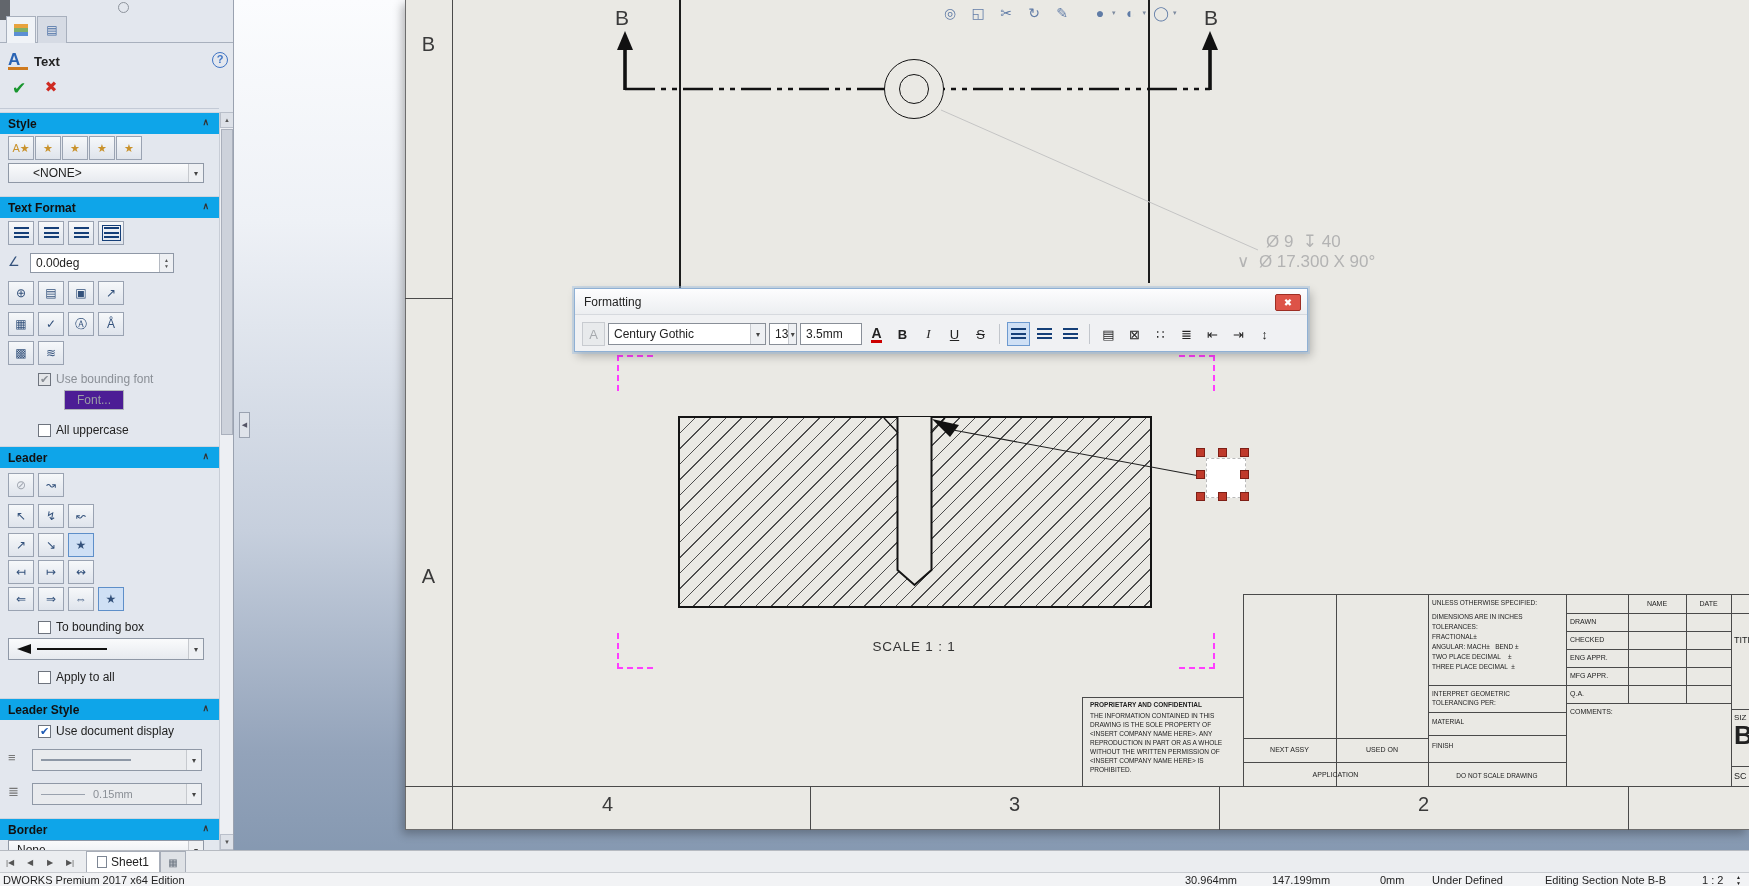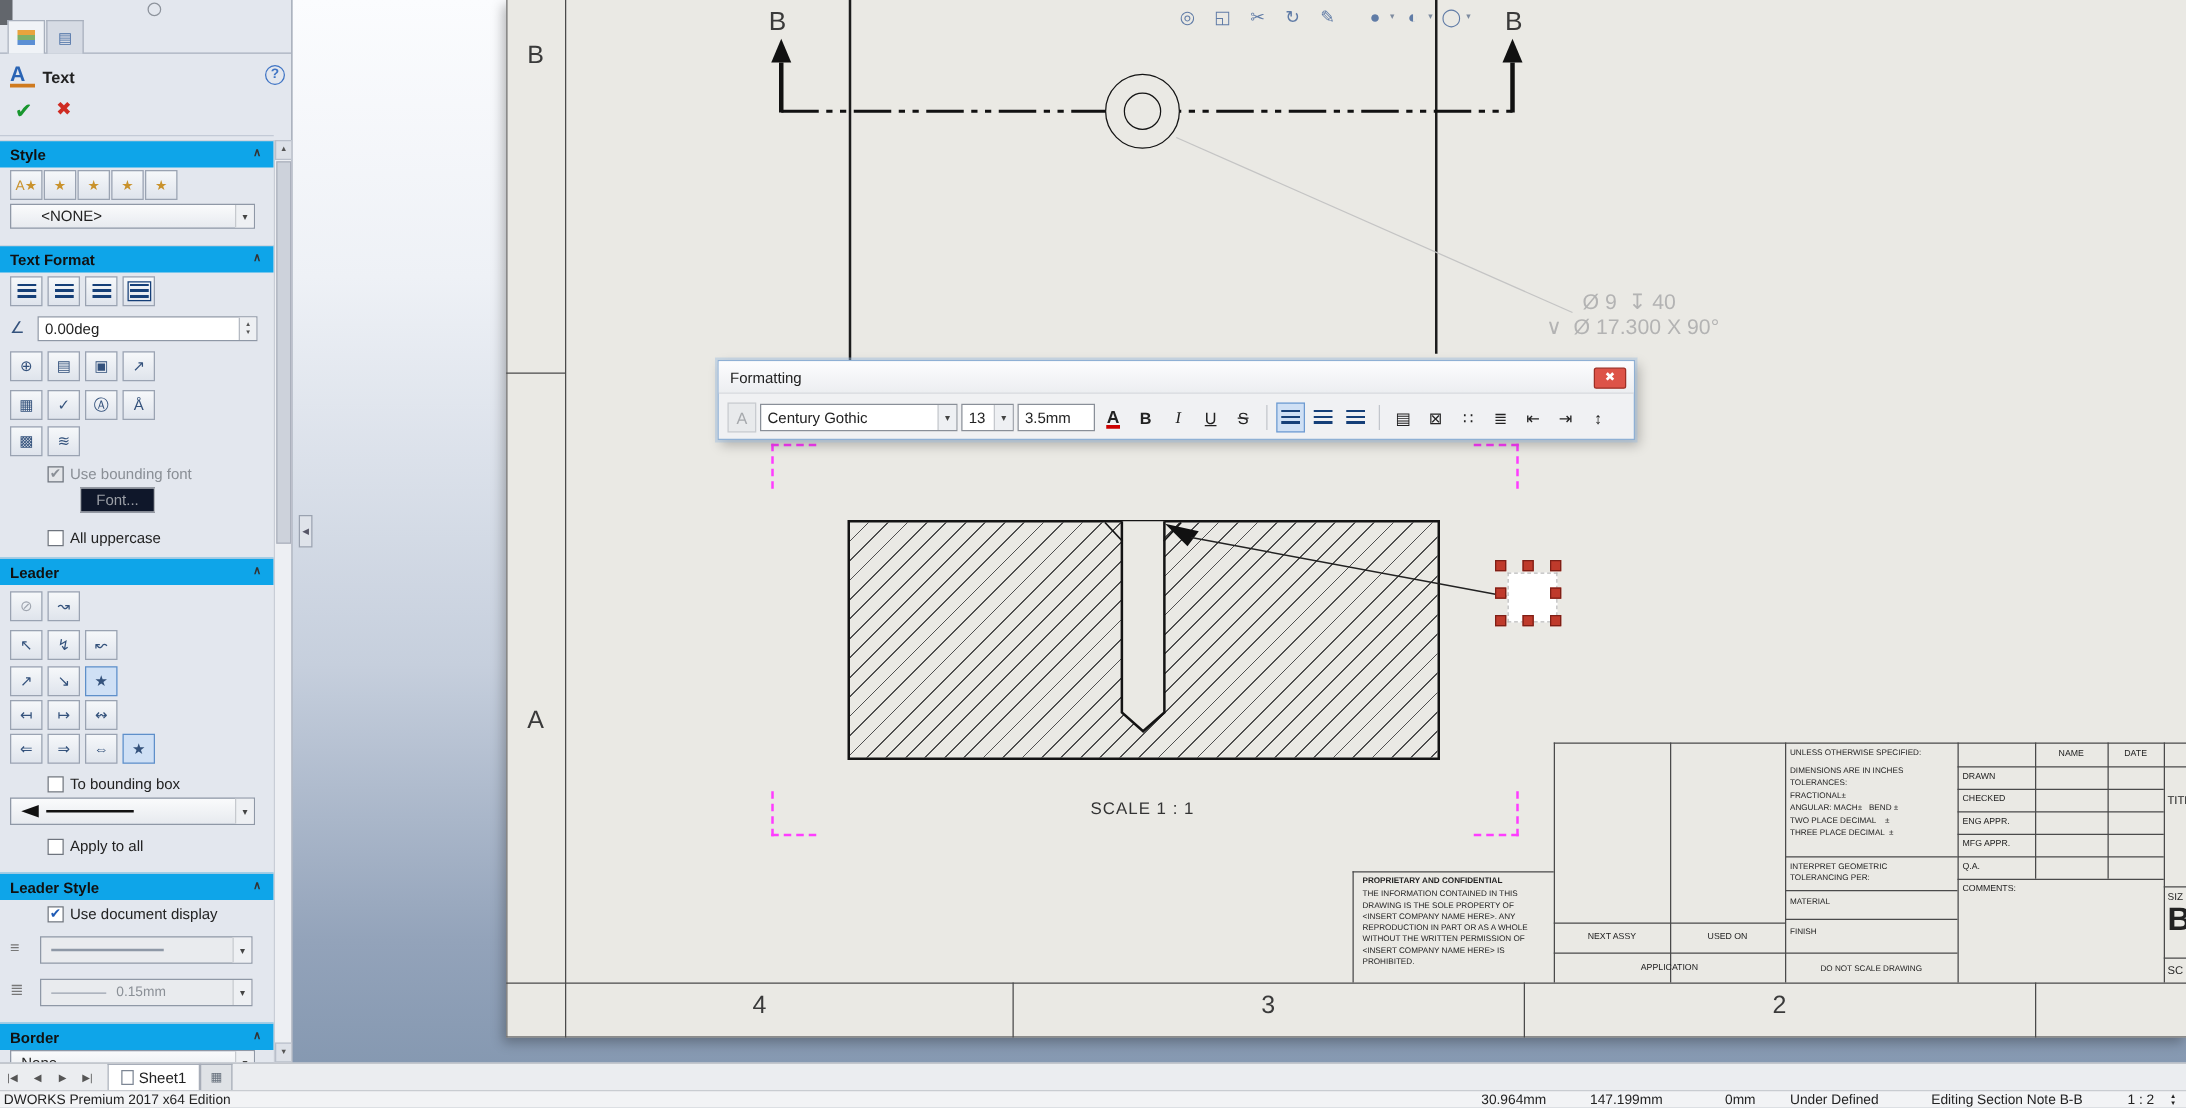--- a/index.html
+++ b/index.html
@@ -67,21 +67,21 @@
   display:flex;align-items:center;font-size:12px;padding-left:8px}
 .drop.dis{background:#e9ebee;color:#8a8f96}
 .inp{position:absolute;height:20px;background:#fff;border:1px solid #8f98a6;display:flex;align-items:center;
   font-size:12px;padding-left:5px}
 .spin{margin-left:auto;width:14px;height:100%;border-left:1px solid #b5bac2;display:flex;flex-direction:column;
   align-items:center;justify-content:center;font-size:5px;color:#555;background:#eef0f3;line-height:6px}
 .vs{position:absolute;left:219px;top:112px;width:15px;height:738px;background:#edeff3;border-left:1px solid #c8cdd6}
 .vs .arr{position:absolute;left:0;width:14px;height:16px;background:#dde1e8;border:1px solid #b9bfca;
   font-size:6px;text-align:center;line-height:14px;color:#555}
 .vs .thumb{position:absolute;left:1px;top:17px;width:12px;height:306px;background:#cdd2db;border:1px solid #aab0bc}
-.fontbtn{position:absolute;left:64px;top:390px;width:60px;height:20px;background:#0f172a;border:1px solid #aeb2b8;
+.fontbtn{position:absolute;left:64px;top:390px;width:60px;height:20px;background:#4c1d95;border:1px solid #aeb2b8;
   color:#9b9fa6;font-size:12px;text-align:center;line-height:18px}
 .helpc{position:absolute;left:212px;top:52px;width:16px;height:16px;border:1.5px solid #3f74c4;border-radius:50%;
   color:#3f74c4;font-size:11px;font-weight:bold;text-align:center;line-height:13px}
 .arr-head{width:0;height:0;border-right:14px solid #111;border-top:5px solid rgba(0,0,0,0);border-bottom:5px solid rgba(0,0,0,0)}
 .arr-line{width:70px;height:2px;background:#111}
 .collapse{position:absolute;left:239px;top:412px;width:11px;height:26px;background:#dfe3ea;border:1px solid #9aa2b0;
   font-size:7px;color:#556;display:flex;align-items:center;justify-content:center;z-index:25}
 
 .tabbar{position:absolute;left:0;top:850px;width:1749px;height:22px;background:#ebedf0;border-top:1px solid #b6bac1;z-index:40;display:flex;align-items:flex-end}
 .navb{width:20px;height:18px;font-size:8px;color:#555;text-align:center;line-height:18px}
@@ -240,21 +240,21 @@
 
   <div class="fmt">
     <div class="fmt-title">Formatting</div>
     <div class="fmt-close">✖</div>
     <div class="fmt-row">
       <div class="tbn" style="color:#a6a9ad;border:1px solid #c8cbd0;background:#e8eaec">A</div>
       <div class="combo" style="width:158px">
           <span>Century Gothic</span>
           <span class="dd">▾</span>
         </div>
-      <div class="combo" style="width:42px">
+      <div class="combo" style="width:28px">
           <span>13</span>
           <span class="dd">▾</span>
         </div>
       <div class="combo" style="width:62px">
           <span>3.5mm</span>
         </div>
       <div class="tbn">
           <span class="colorA">A</span>
         </div>
       <div class="tbn" style="font-weight:bold">B</div>
@@ -319,21 +319,21 @@
     <div class="pbtn" style="left:38px;top:221px">
         <span class="bars"></span>
       </div>
     <div class="pbtn" style="left:68px;top:221px">
         <span class="bars"></span>
       </div>
     <div class="pbtn" style="left:98px;top:221px">
         <span class="bars boxed"></span>
       </div>
     <div class="abs" style="left:8px;top:254px;width:20px;height:20px;color:#34527c;font-size:13px">∠</div>
-    <div class="inp" style="left:30px;top:253px;width:176px">
+    <div class="inp" style="left:30px;top:253px;width:144px">
         <span>0.00deg</span>
         <span class="spin">
           <span>▲</span>
           <span>▼</span>
         </span>
       </div>
     <div class="pbtn" style="left:8px;top:281px">⊕</div>
     <div class="pbtn" style="left:38px;top:281px">▤</div>
     <div class="pbtn" style="left:68px;top:281px">▣</div>
     <div class="pbtn" style="left:98px;top:281px">↗</div>

